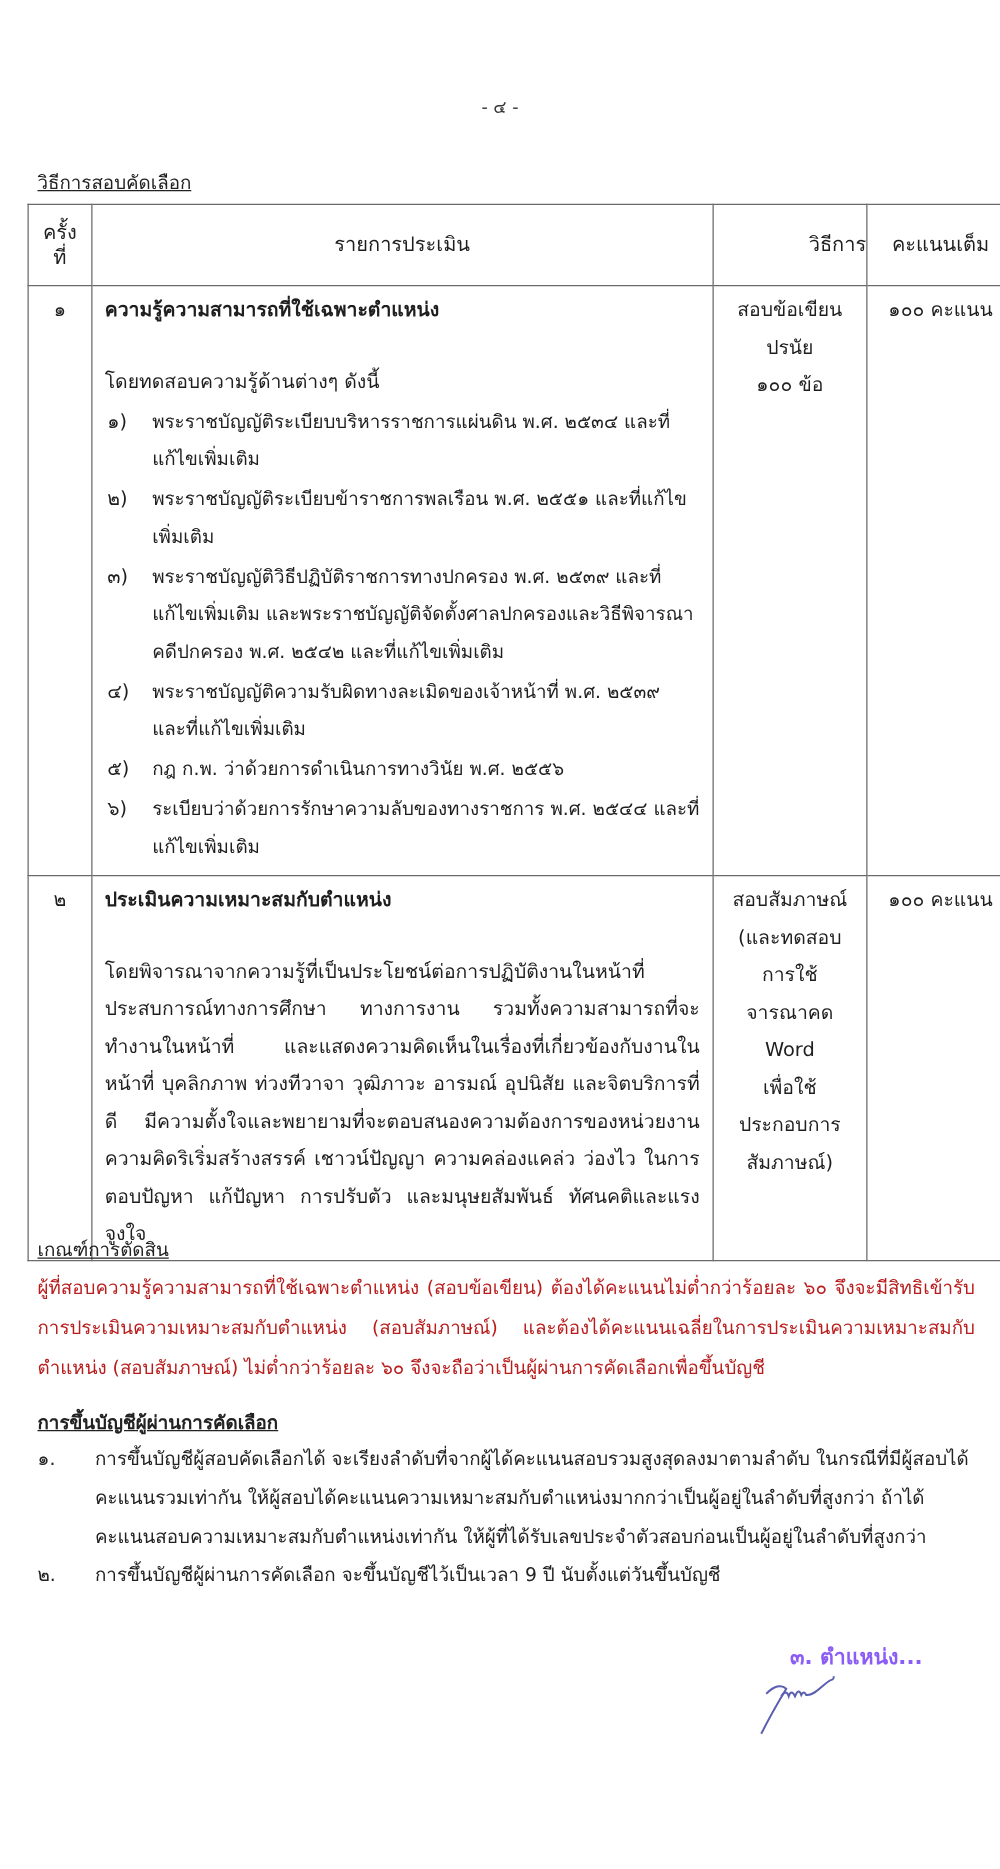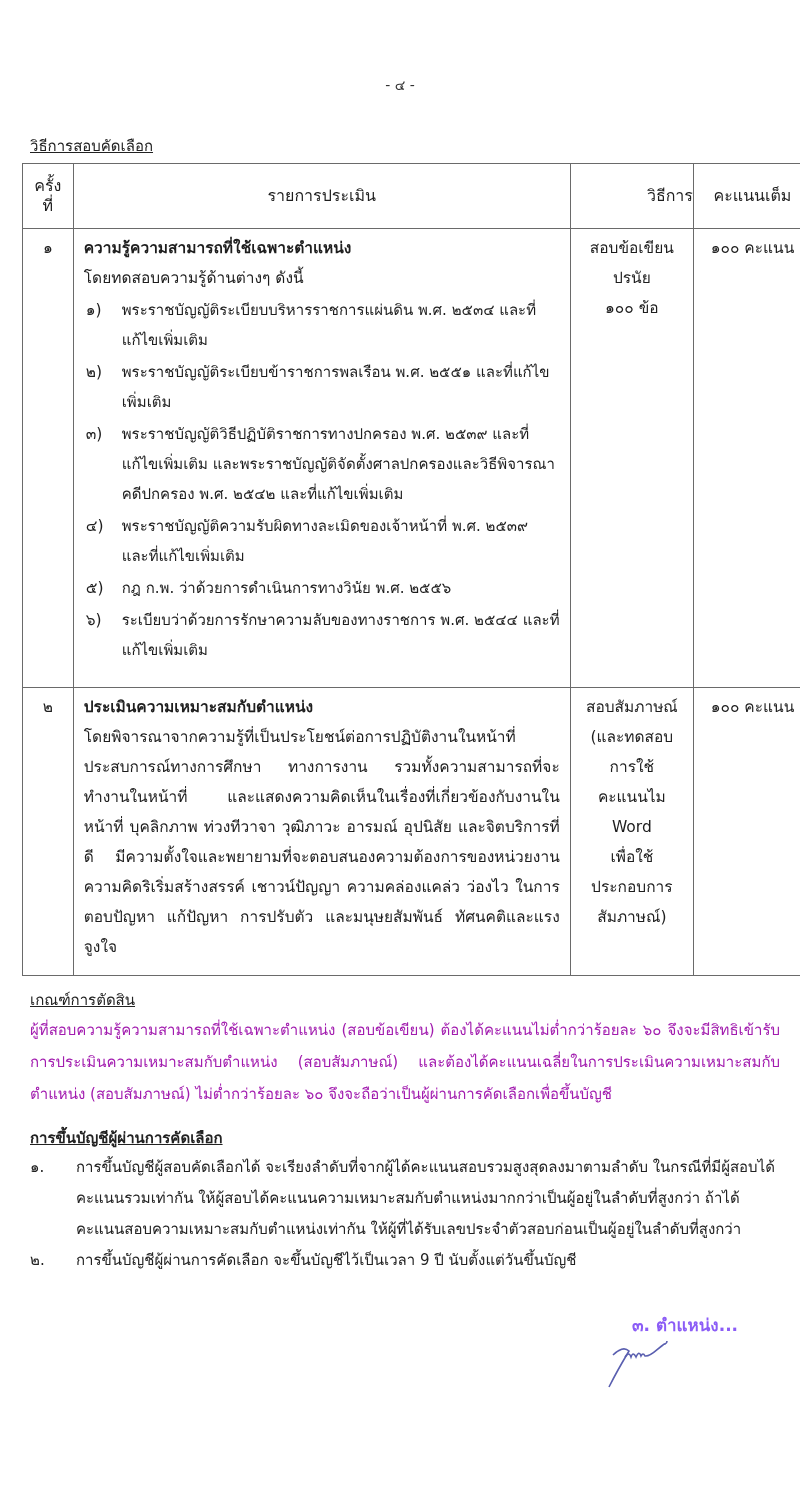--- a/index.html
+++ b/index.html
@@ -32,29 +32,29 @@
   .col-no { width: 48px; text-align: center; }
   .col-item { width: 479px; }
   .col-method { width: 118px; text-align: right; }
   .col-score { width: 113px; text-align: center; }
   th.col-no { line-height: 20px; }
   .no-cell { text-align: center; padding-top: 4px !important; }
   .item-cell { padding: 4px 10px 6px 10px !important; }
   .method-cell { text-align: center; padding-top: 4px !important; }
   .score-cell { text-align: center; padding-top: 4px !important; }
   .item-title { font-weight: bold; font-size: 15.5px; }
-  .item-desc { font-size: 15.5px; }
+  .item-desc { font-size: 15.5px; margin-top: 27px; }
   .law-list { margin: 2px 0 0 0; padding: 0; list-style: none; }
   .law-list li { display: flex; margin-bottom: 2px; }
   .law-num { width: 36px; flex: none; padding-left: 2px; }
   .law-text { flex: 1; font-size: 15px; }
   .method-line { display: block; }
   .para {
     position: absolute; left: 30px; width: 750px;
-    font-size: 15px; line-height: 32px; text-align: justify; color: #a21caf;
+    font-size: 15px; line-height: 32px; text-align: justify; color: #b91c1c;
   }
   .num-list { position: absolute; left: 30px; width: 752px; font-size: 15px; line-height: 31px; color: #222; }
   .num-item { display: flex; }
   .num-item .n { width: 46px; flex: none; }
   .num-item .t { flex: 1; }
   .continuation {
     position: absolute; left: 632px; top: 1311px;
     font-size: 17px; font-weight: bold; color: #8b5cf6;
   }
   .signature { position: absolute; left: 605px; top: 1335px; }
@@ -121,21 +121,21 @@
     <tr style="height:288px;">
       <td class="no-cell">๒</td>
       <td class="item-cell">
         <div class="item-title">ประเมินความเหมาะสมกับตำแหน่ง</div>
         <div class="item-desc" style="text-align:justify;">โดยพิจารณาจากความรู้ที่เป็นประโยชน์ต่อการปฏิบัติงานในหน้าที่ ประสบการณ์ทางการศึกษา ทางการงาน รวมทั้งความสามารถที่จะทำงานในหน้าที่ และแสดงความคิดเห็นในเรื่องที่เกี่ยวข้องกับงานในหน้าที่ บุคลิกภาพ ท่วงทีวาจา วุฒิภาวะ อารมณ์ อุปนิสัย และจิตบริการที่ดี มีความตั้งใจและพยายามที่จะตอบสนองความต้องการของหน่วยงาน ความคิดริเริ่มสร้างสรรค์ เชาวน์ปัญญา ความคล่องแคล่ว ว่องไว ในการตอบปัญหา แก้ปัญหา การปรับตัว และมนุษยสัมพันธ์ ทัศนคติและแรงจูงใจ</div>
       </td>
       <td class="method-cell">
         <span class="method-line">สอบสัมภาษณ์</span>
         <span class="method-line">(และทดสอบ</span>
         <span class="method-line">การใช้</span>
-        <span class="method-line">คะแนนไม</span>
+        <span class="method-line">จารณาคด</span>
         <span class="method-line">Word</span>
         <span class="method-line">เพื่อใช้</span>
         <span class="method-line">ประกอบการ</span>
         <span class="method-line">สัมภาษณ์)</span>
       </td>
       <td class="score-cell">๑๐๐ คะแนน</td>
     </tr>
   </tbody>
 </table>
 

